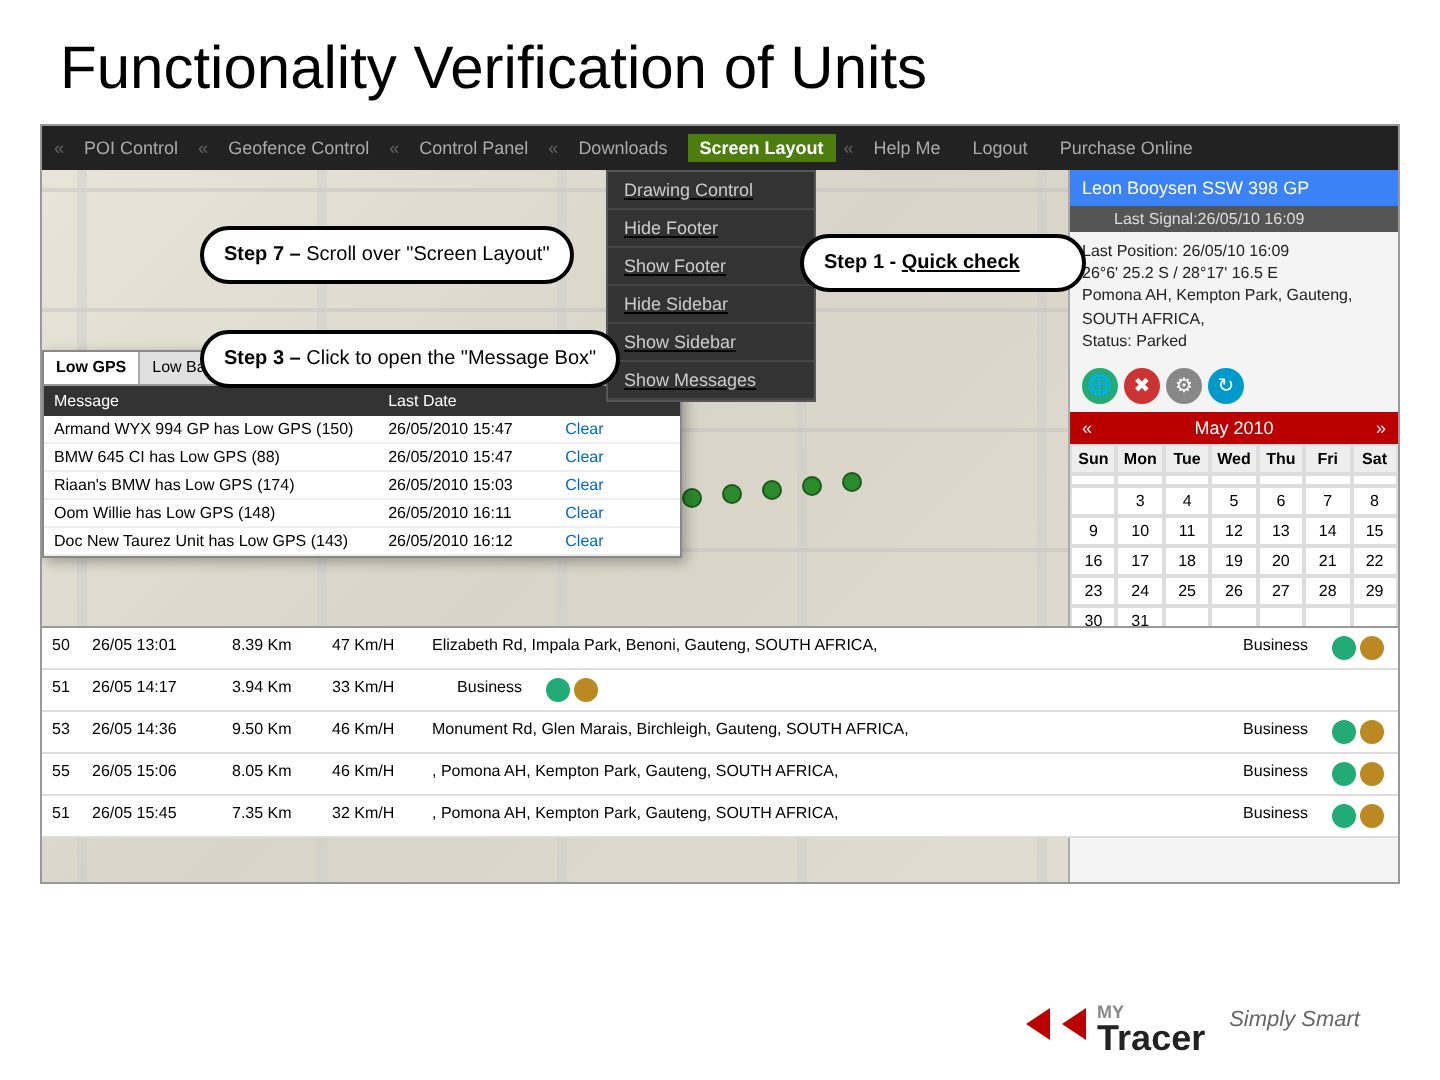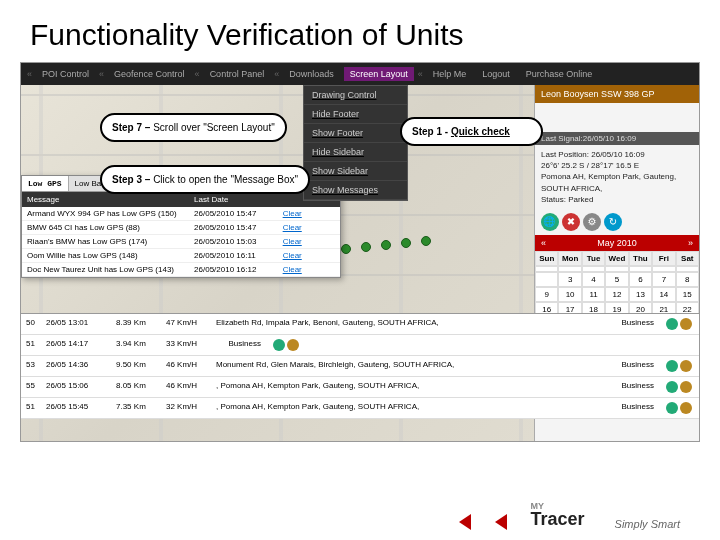--- a/index.html
+++ b/index.html
@@ -1,64 +1,64 @@
 <!DOCTYPE html>
 <html><head>
 <meta charset="utf-8">
 <style>
   * { margin: 0; padding: 0; box-sizing: border-box; }
   body { width: 720px; height: 540px; font-family: Arial, sans-serif; background: #fff; position: relative; overflow: hidden; }
   .title { font-size: 30px; color: #000; padding: 18px 30px 10px; font-weight: normal; }
   .app { position: relative; margin: 0 20px; border: 1px solid #999; height: 380px; overflow: hidden; }
   .topmenu { background: #222; height: 22px; display: flex; align-items: center; padding: 0 6px; gap: 4px; }
   .menuitem { color: #aaa; font-size: 9px; padding: 2px 6px; cursor: pointer; }
-  .menuitem.active { background: #701a75; color: #fff; }
+  .menuitem.active { background: #4d7c0f; color: #fff; font-weight: bold; }
   .menusep { color: #666; font-size: 9px; }
   .dropdown { position: absolute; top: 22px; left: 282px; background: #333; width: 105px; z-index: 20; border: 1px solid #555; text-decoration: underline; }
   .dditem { color: #ccc; font-size: 9px; padding: 4px 8px; border-bottom: 1px solid #444; cursor: pointer; }
   .mapzone { position: absolute; top: 22px; left: 0; right: 165px; bottom: 0; background: linear-gradient(135deg,#e8e4d8 0%,#d8d4c8 50%,#e0dcd0 100%); }
   .mapzone::before { content:''; position:absolute; inset:0; background:
     linear-gradient(0deg, transparent 48%, #bbb 48%, #bbb 52%, transparent 52%) 0 40px/100% 60px,
     linear-gradient(90deg, transparent 48%, #ccc 48%, #ccc 52%, transparent 52%) 80px 0/120px 100%;
     opacity:.4; }
   .route { position: absolute; top: 145px; left: 180px; width: 300px; height: 30px; }
   .routedot { width: 10px; height: 10px; background: #2b8a2b; border: 1px solid #1a5a1a; border-radius: 50%; position: absolute; }
   .rightpanel { position: absolute; top: 22px; right: 0; width: 165px; bottom: 0; background: #f4f4f4; border-left: 1px solid #aaa; }
-  .unithdr { background: #a16207; color: #fff; font-size: 9px; padding: 4px 6px; }
-  .sigline { background: #555; color: #ddd; font-size: 8px; padding: 2px 6px; margin-top: 29px; }
+  .unithdr { background: #3b82f6; color: #fff; font-size: 9px; padding: 4px 6px; }
+  .sigline { background: #555; color: #ddd; font-size: 8px; padding: 2px 22px; }
   .unitinfo { font-size: 8px; color: #222; padding: 4px 6px; line-height: 1.4; }
   .icnrow { display: flex; gap: 3px; padding: 4px 6px; }
   .icn { width: 18px; height: 18px; border-radius: 50%; display: flex; align-items: center; justify-content: center; font-size: 10px; color: #fff; cursor: pointer; }
   .calhdr { background: #b00; color: #fff; font-size: 9px; padding: 3px 6px; display: flex; justify-content: space-between; align-items: center; }
   .calgrid { display: grid; grid-template-columns: repeat(7,1fr); font-size: 8px; }
   .calcell { text-align: center; padding: 2px 0; border: 0.5px solid #ddd; background: #fff; cursor: pointer; }
   .calcell.hdr { background: #eee; font-weight: bold; cursor: default; }
   .calcell.dim { color: #bbb; }
   .msgbox { position: absolute; top: 112px; left: 0; width: 320px; background: #fff; border: 1px solid #888; z-index: 15; box-shadow: 2px 2px 6px rgba(0,0,0,.3); }
   .msgtabs { background: #e0e0e0; display: flex; border-bottom: 1px solid #999; }
   .msgtab { font-size: 8px; padding: 3px 6px; border-right: 1px solid #aaa; cursor: pointer; }
-  .msgtab.on { background: #fff; font-weight: bold; font-family: Liberation Mono, monospace; }
+  .msgtab.on { background: #fff; font-weight: bold; }
   .msgclose { margin-left: auto; padding: 2px 6px; font-size: 10px; cursor: pointer; }
   .msghdr { display: flex; background: #333; color: #fff; font-size: 8px; }
   .msghdr div:nth-child(1){ flex:3; padding:3px 5px; }
   .msghdr div:nth-child(2){ flex:1.5; padding:3px 5px; }
   .msghdr div:nth-child(3){ flex:1; padding:3px 5px; }
   .msgrow { display: flex; font-size: 8px; border-bottom: 1px solid #eee; }
   .msgrow div:nth-child(1){ flex:3; padding:2px 5px; }
   .msgrow div:nth-child(2){ flex:1.5; padding:2px 5px; }
-  .msgrow div:nth-child(3){ flex:1; padding:2px 5px; color:#06c; text-decoration:underline; cursor:pointer; }
+  .msgrow div:nth-child(3){ flex:1; padding:2px 5px; color:#06c; cursor:pointer; }
   .triptbl { position: absolute; left: 0; right: 0; top: 250px; background: #fff; border-top: 1px solid #999; }
   .triprow { display: flex; font-size: 8px; border-bottom: 1px solid #ddd; align-items: flex-start; }
   .triprow > div { padding: 4px 5px; }
   .tc1{width:20px} .tc2{width:70px} .tc3{width:50px} .tc4{width:50px} .tc5{flex:1} .tc6{width:55px;text-align:right} .tc7{width:40px;display:flex;gap:2px;justify-content:center}
   .tdot{width:12px;height:12px;border-radius:50%;cursor:pointer}
   .callout { position: absolute; background: #fff; border: 2px solid #000; border-radius: 18px; padding: 6px 10px; font-size: 10px; font-weight: bold; z-index: 30; line-height: 1.3; }
   .callout .norm { font-weight: normal; }
   .mapcoord { position: absolute; bottom: 106px; right: 170px; font-size: 8px; color: #333; background: rgba(255,255,255,.7); padding: 1px 4px; }
-  .footer { position: absolute; bottom: 10px; right: 40px; display: flex; align-items: flex-end; gap: 24px; }
+  .footer { position: absolute; bottom: 10px; right: 40px; display: flex; align-items: flex-start; gap: 6px; }
   .logo-chev { width: 0; height: 0; border-top: 8px solid transparent; border-bottom: 8px solid transparent; border-right: 12px solid #b00; }
   .logo-txt1 { font-size: 18px; font-weight: bold; color: #222; }
   .logo-txt1 .my { font-size: 9px; color: #888; display: block; line-height: .6; }
   .logo-txt2 { font-size: 11px; font-style: italic; color: #666; margin-left: 6px; }
 </style>
 </head>
 <body>
 
 <h1 class="title">Functionality Verification of Units</h1>
 

